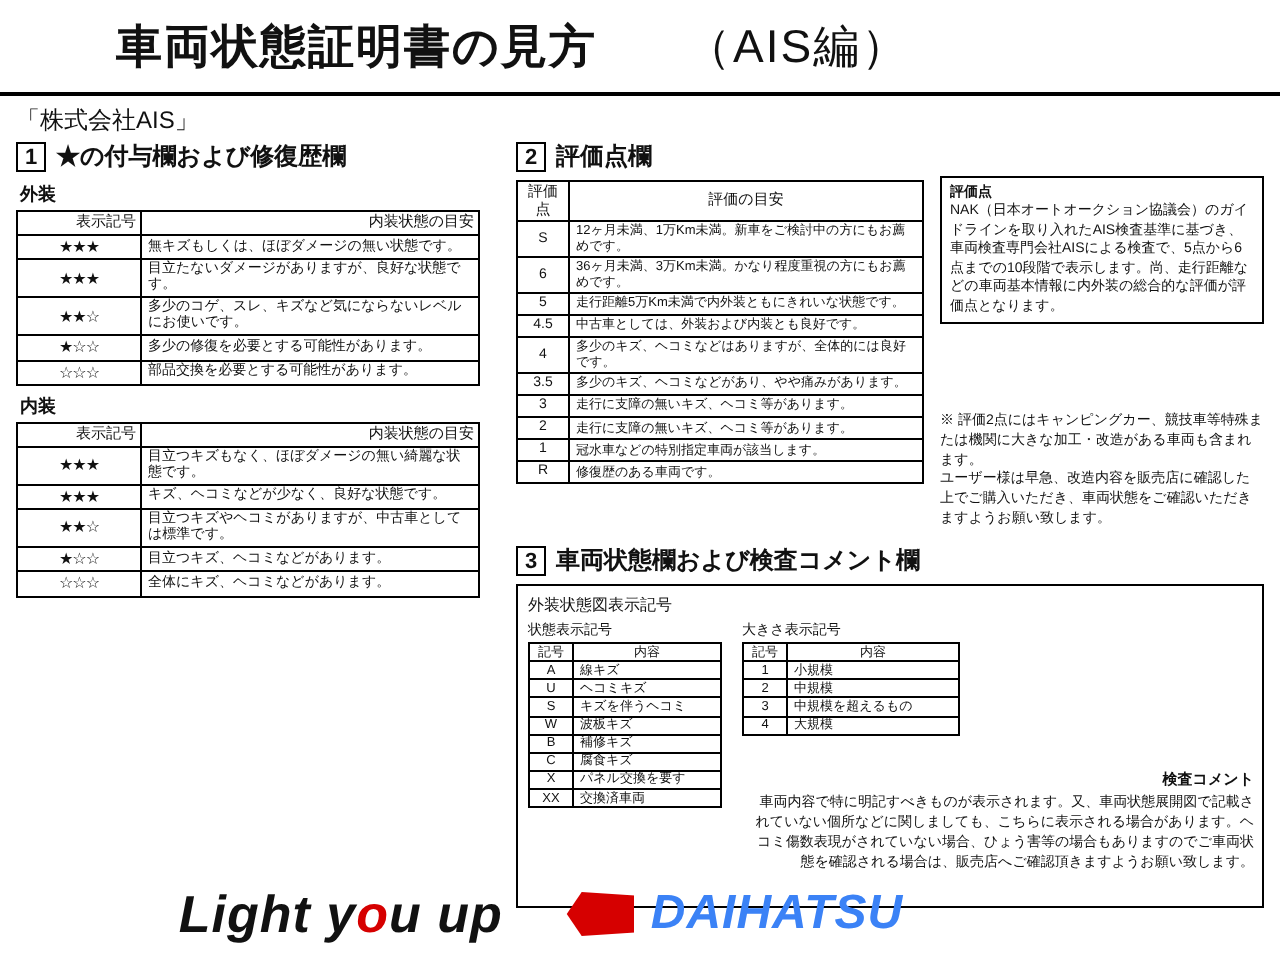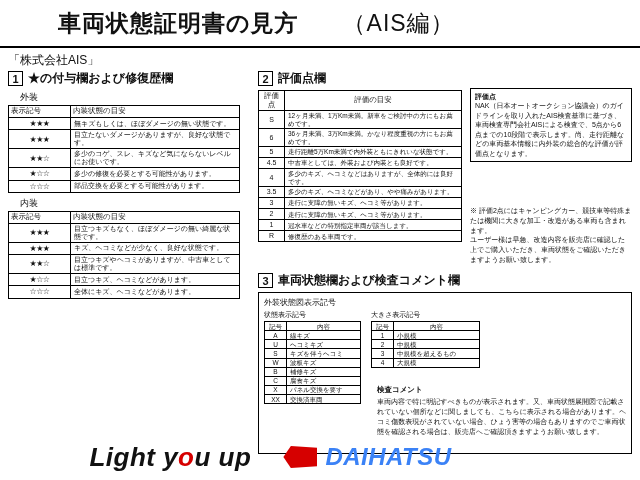--- a/index.html
+++ b/index.html
@@ -44,31 +44,31 @@
   }
   .sec-head {
     display:flex; align-items:center;
     font-size:12px; font-weight:bold;
   }
 
   
   .left-col { position:absolute; left:8px; top:70px; width:232px; }
   .right-col { position:absolute; left:258px; top:70px; width:374px; }
 
-  .sub-label { font-size:9px; margin:4px 0 1px 12px; }
+  .sub-label { font-size:9px; margin:4px 0 1px 2px;font-weight:bold; }
 
   table.grade {
     border-collapse:collapse; width:232px;
     font-size:7.5px;
   }
   table.grade th, table.grade td {
     border:0.8px solid #000; padding:1px 2px; vertical-align:middle;
     line-height:1.15;
   }
-  table.grade th { font-weight:normal; text-align:left; font-size:7.5px; height:12px;}
+  table.grade th { font-weight:normal; text-align:right; font-size:7.5px; height:12px;}
   table.grade td.star { text-align:center; white-space:nowrap; font-size:8px; letter-spacing:-0.5px; width:62px; }
   table.grade td.desc { font-size:7px; padding-left:3px; }
 
   
   .right-sec2 { position:relative; }
   table.score {
     border-collapse:collapse; width:204px; font-size:7px; margin-top:3px;
   }
   table.score th, table.score td {
     border:0.8px solid #000; padding:1px 2px; line-height:1.15;
@@ -99,21 +99,21 @@
   table.sym { border-collapse:collapse; font-size:6.5px; }
   table.sym th, table.sym td { border:0.8px solid #000; padding:0.5px 2px; line-height:1.1; }
   table.sym th { font-weight:normal; text-align:center; font-size:6.5px; }
   table.sym td.c { text-align:center; width:22px; }
   table.sym td.t { width:74px; padding-left:3px; }
   table.sym2 td.c { text-align:center; width:22px; }
   table.sym2 td.t { width:86px; padding-left:3px; }
 
   .comment-block {
     position:absolute; left:118px; top:92px; width:250px;
-    font-size:7px; line-height:1.45;
+    font-size:7px; line-height:1.45;text-align:right;
   }
   .comment-title { font-weight:bold; font-size:7.5px; margin-bottom:1px; }
 
   
   .footer {
     position:absolute; left:0; bottom:0; width:541px; height:46px;
     display:flex; align-items:center; justify-content:center; gap:32px;
   }
   .light-you-up {
     font-size:26px; font-weight:bold; font-style:italic;

